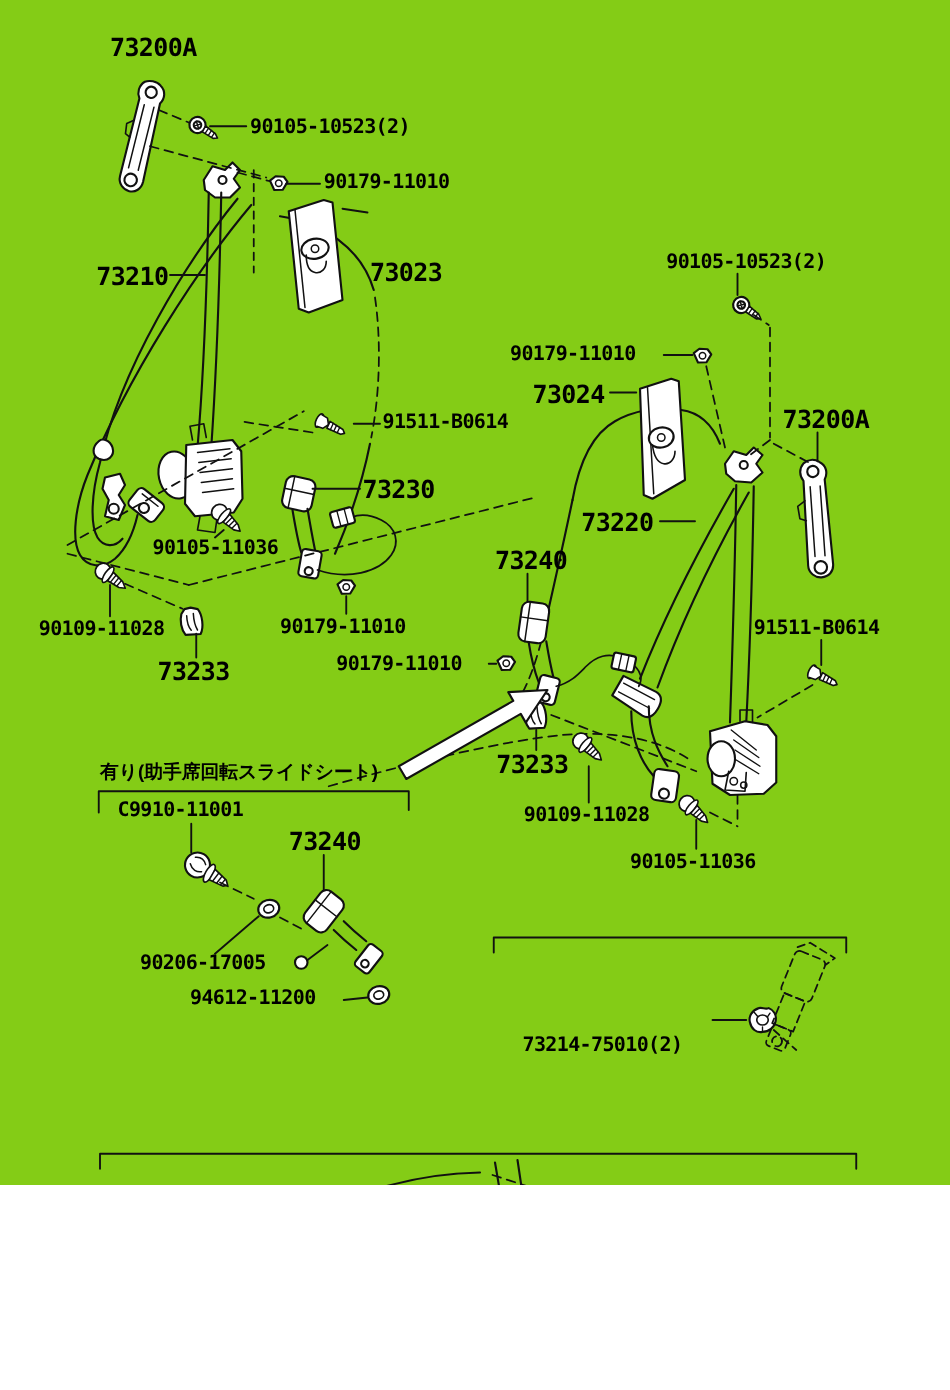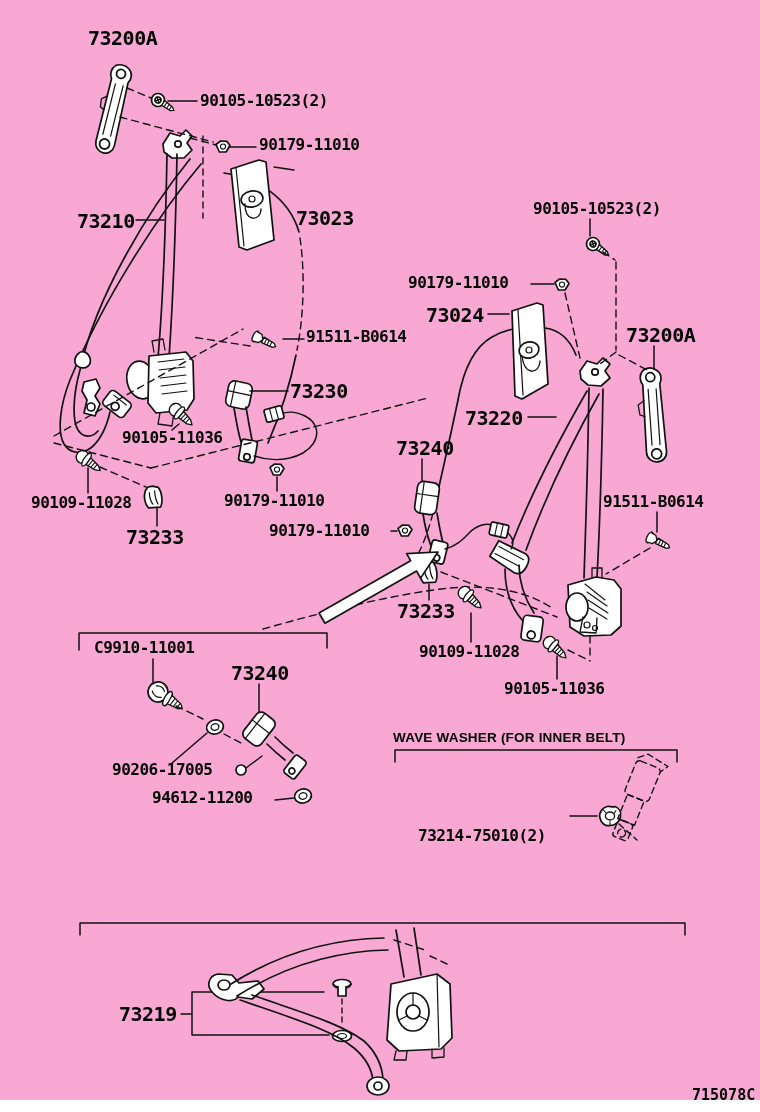--- a/index.html
+++ b/index.html
@@ -1,16 +1,16 @@
 <!DOCTYPE html>
 <html><head>
 <meta charset="utf-8">
 <style>
   html,body{margin:0;padding:0;background:#fff;}
-  #page{position:relative;width:760px;height:1100px;background:#f9a8d4;overflow:hidden;
+  #page{position:relative;width:760px;height:948px;background:#84cc16;overflow:hidden;
         font-family:"DejaVu Sans Mono","Liberation Mono",monospace;}
   svg{position:absolute;left:0;top:0;}
   .plabel{position:absolute;font-family:"DejaVu Sans Mono","Liberation Mono",monospace;
           font-weight:700;font-size:16px;line-height:1;letter-spacing:-0.5px;color:#000;white-space:nowrap;}
   .plabel.big{font-size:20px;}
   .note{position:absolute;font-weight:700;color:#000;white-space:nowrap;}
   .jp{font-family:"Liberation Sans","DejaVu Sans",sans-serif;font-size:15px;line-height:1.1;}
   .en{font-family:"Liberation Sans","DejaVu Sans",sans-serif;font-size:13.5px;letter-spacing:0.2px;line-height:1.1;}
   #note-slide{left:80px;top:610px;}
   #note-wave-jp{left:394px;top:711px;}
@@ -348,16 +348,16 @@
       <div class="plabel" style="left: 419px; top: 644px;">90109-11028</div>
       <div class="plabel" style="left: 504px; top: 681px;">90105-11036</div>
       <div class="plabel" style="left: 94px; top: 640px;">C9910-11001</div>
       <div class="plabel big" style="left: 231px; top: 663px;">73240</div>
       <div class="plabel" style="left: 112px; top: 762px;">90206-17005</div>
       <div class="plabel" style="left: 152px; top: 790px;">94612-11200</div>
       <div class="plabel" style="left: 418px; top: 808px; margin-top: 20px;">73214-75010(2)</div>
       <div class="plabel big" style="left: 119px; top: 1004px;">73219</div>
     </div>
 
-<div class="note en" id="note-wave-en">WAVE WASHER (FOR INNER BELT)</div>
+<div class="note jp" id="note-slide">有り(助手席回転スライドシート)</div>
 <div id="diagram-code">715078C</div>
 
 </div>
 
 </body></html>

